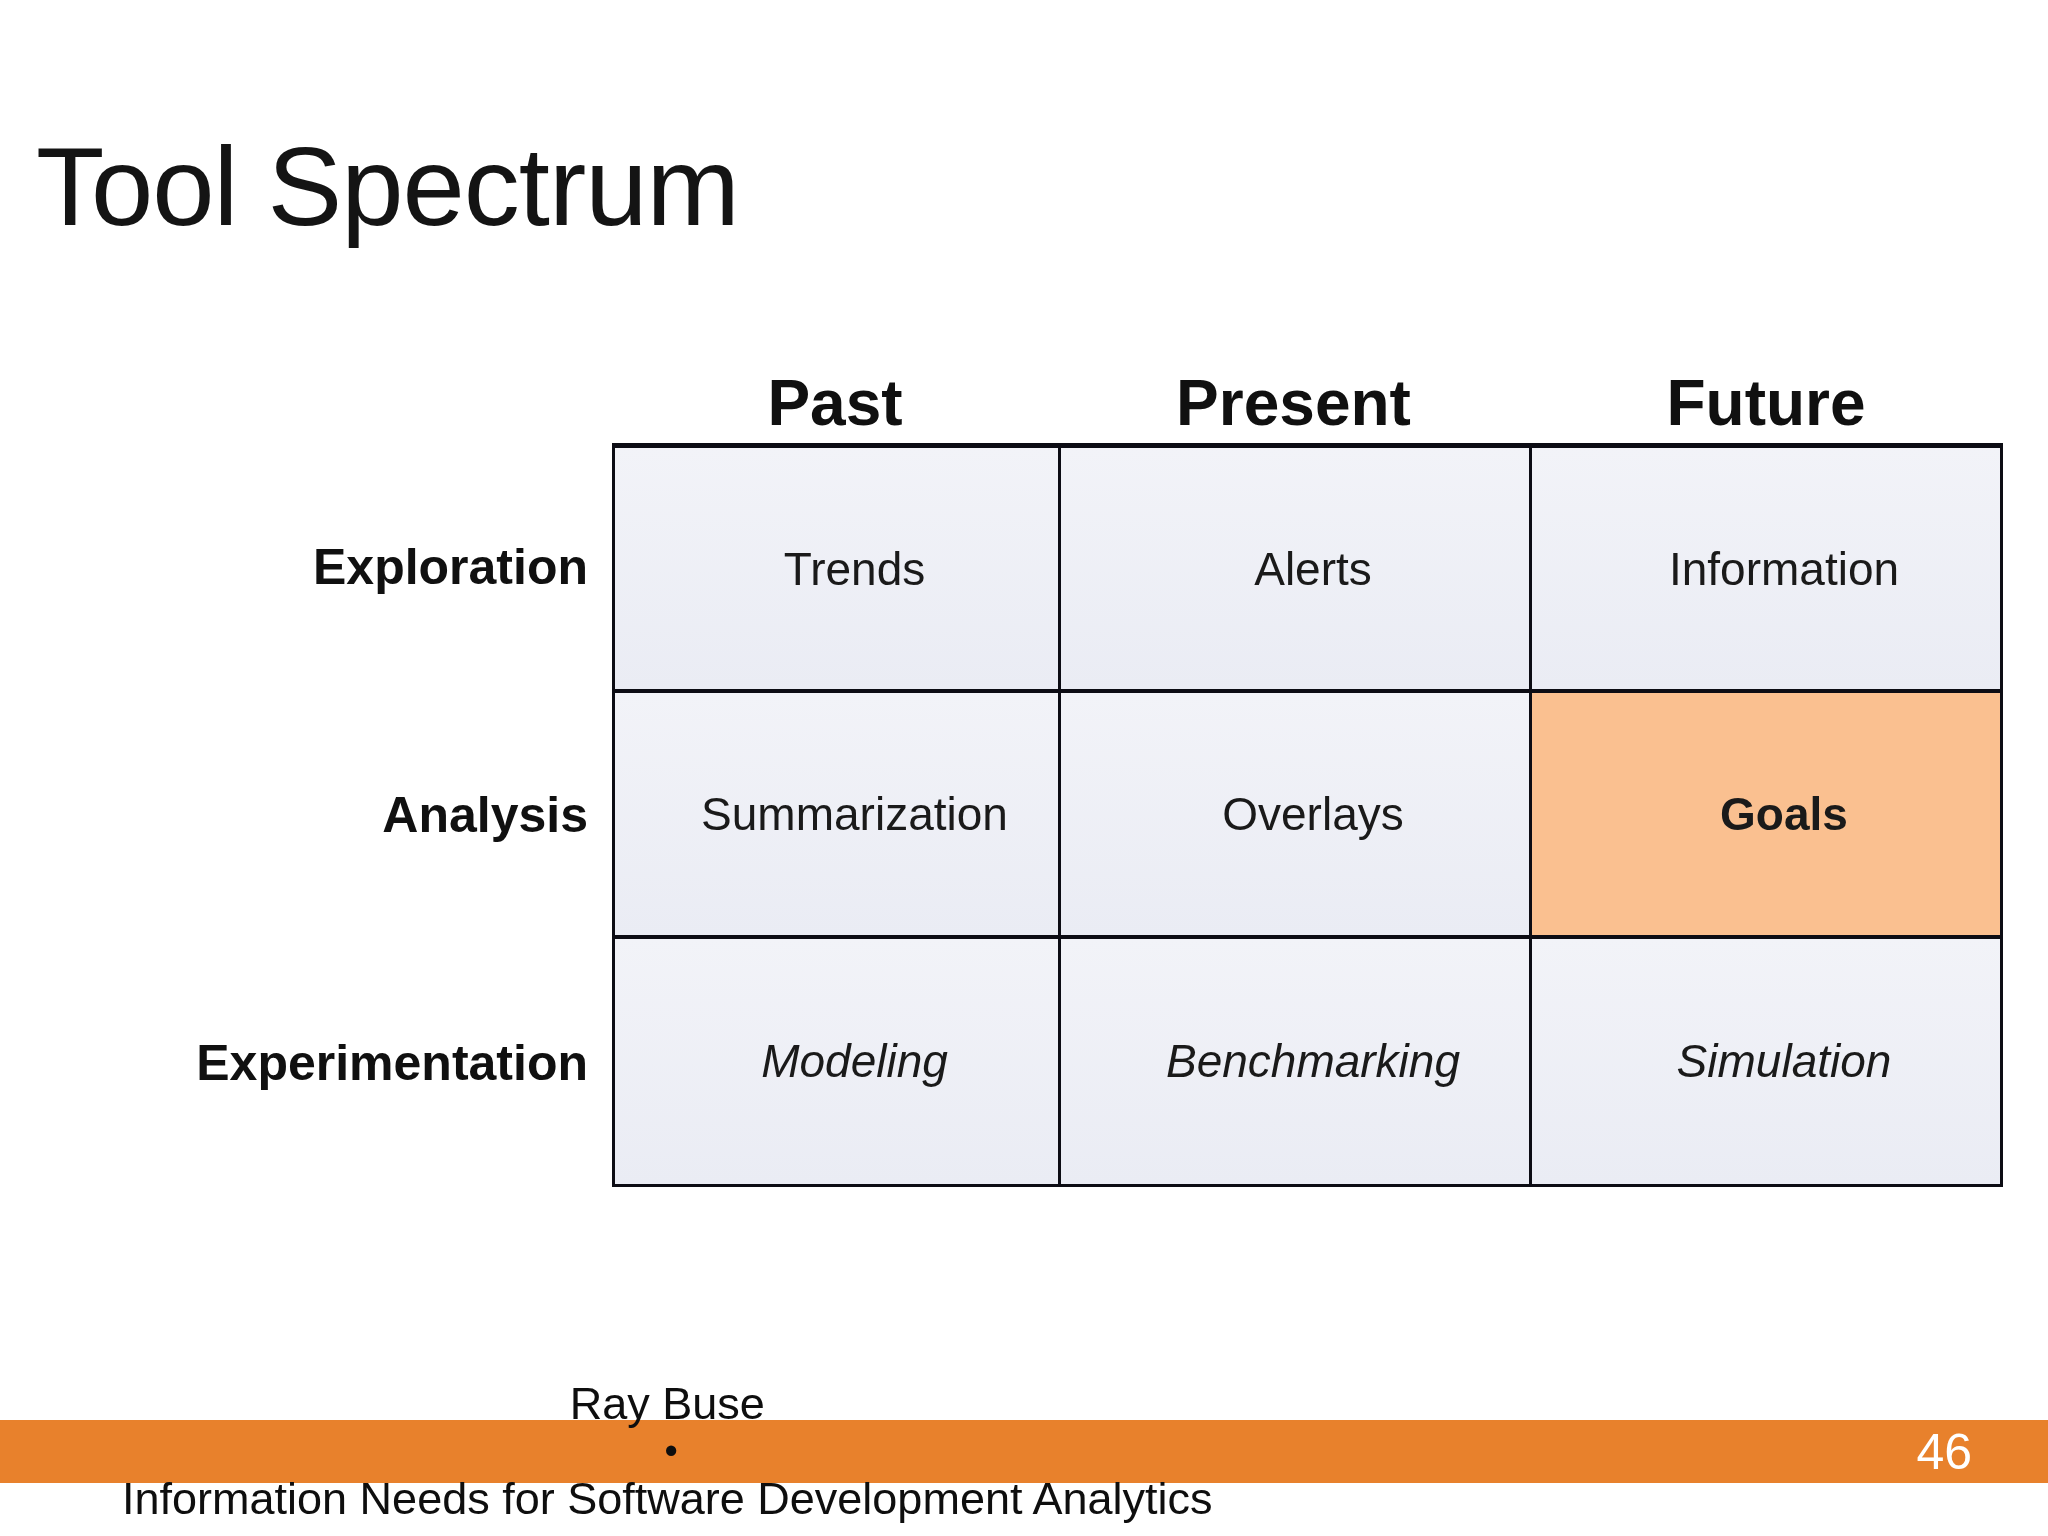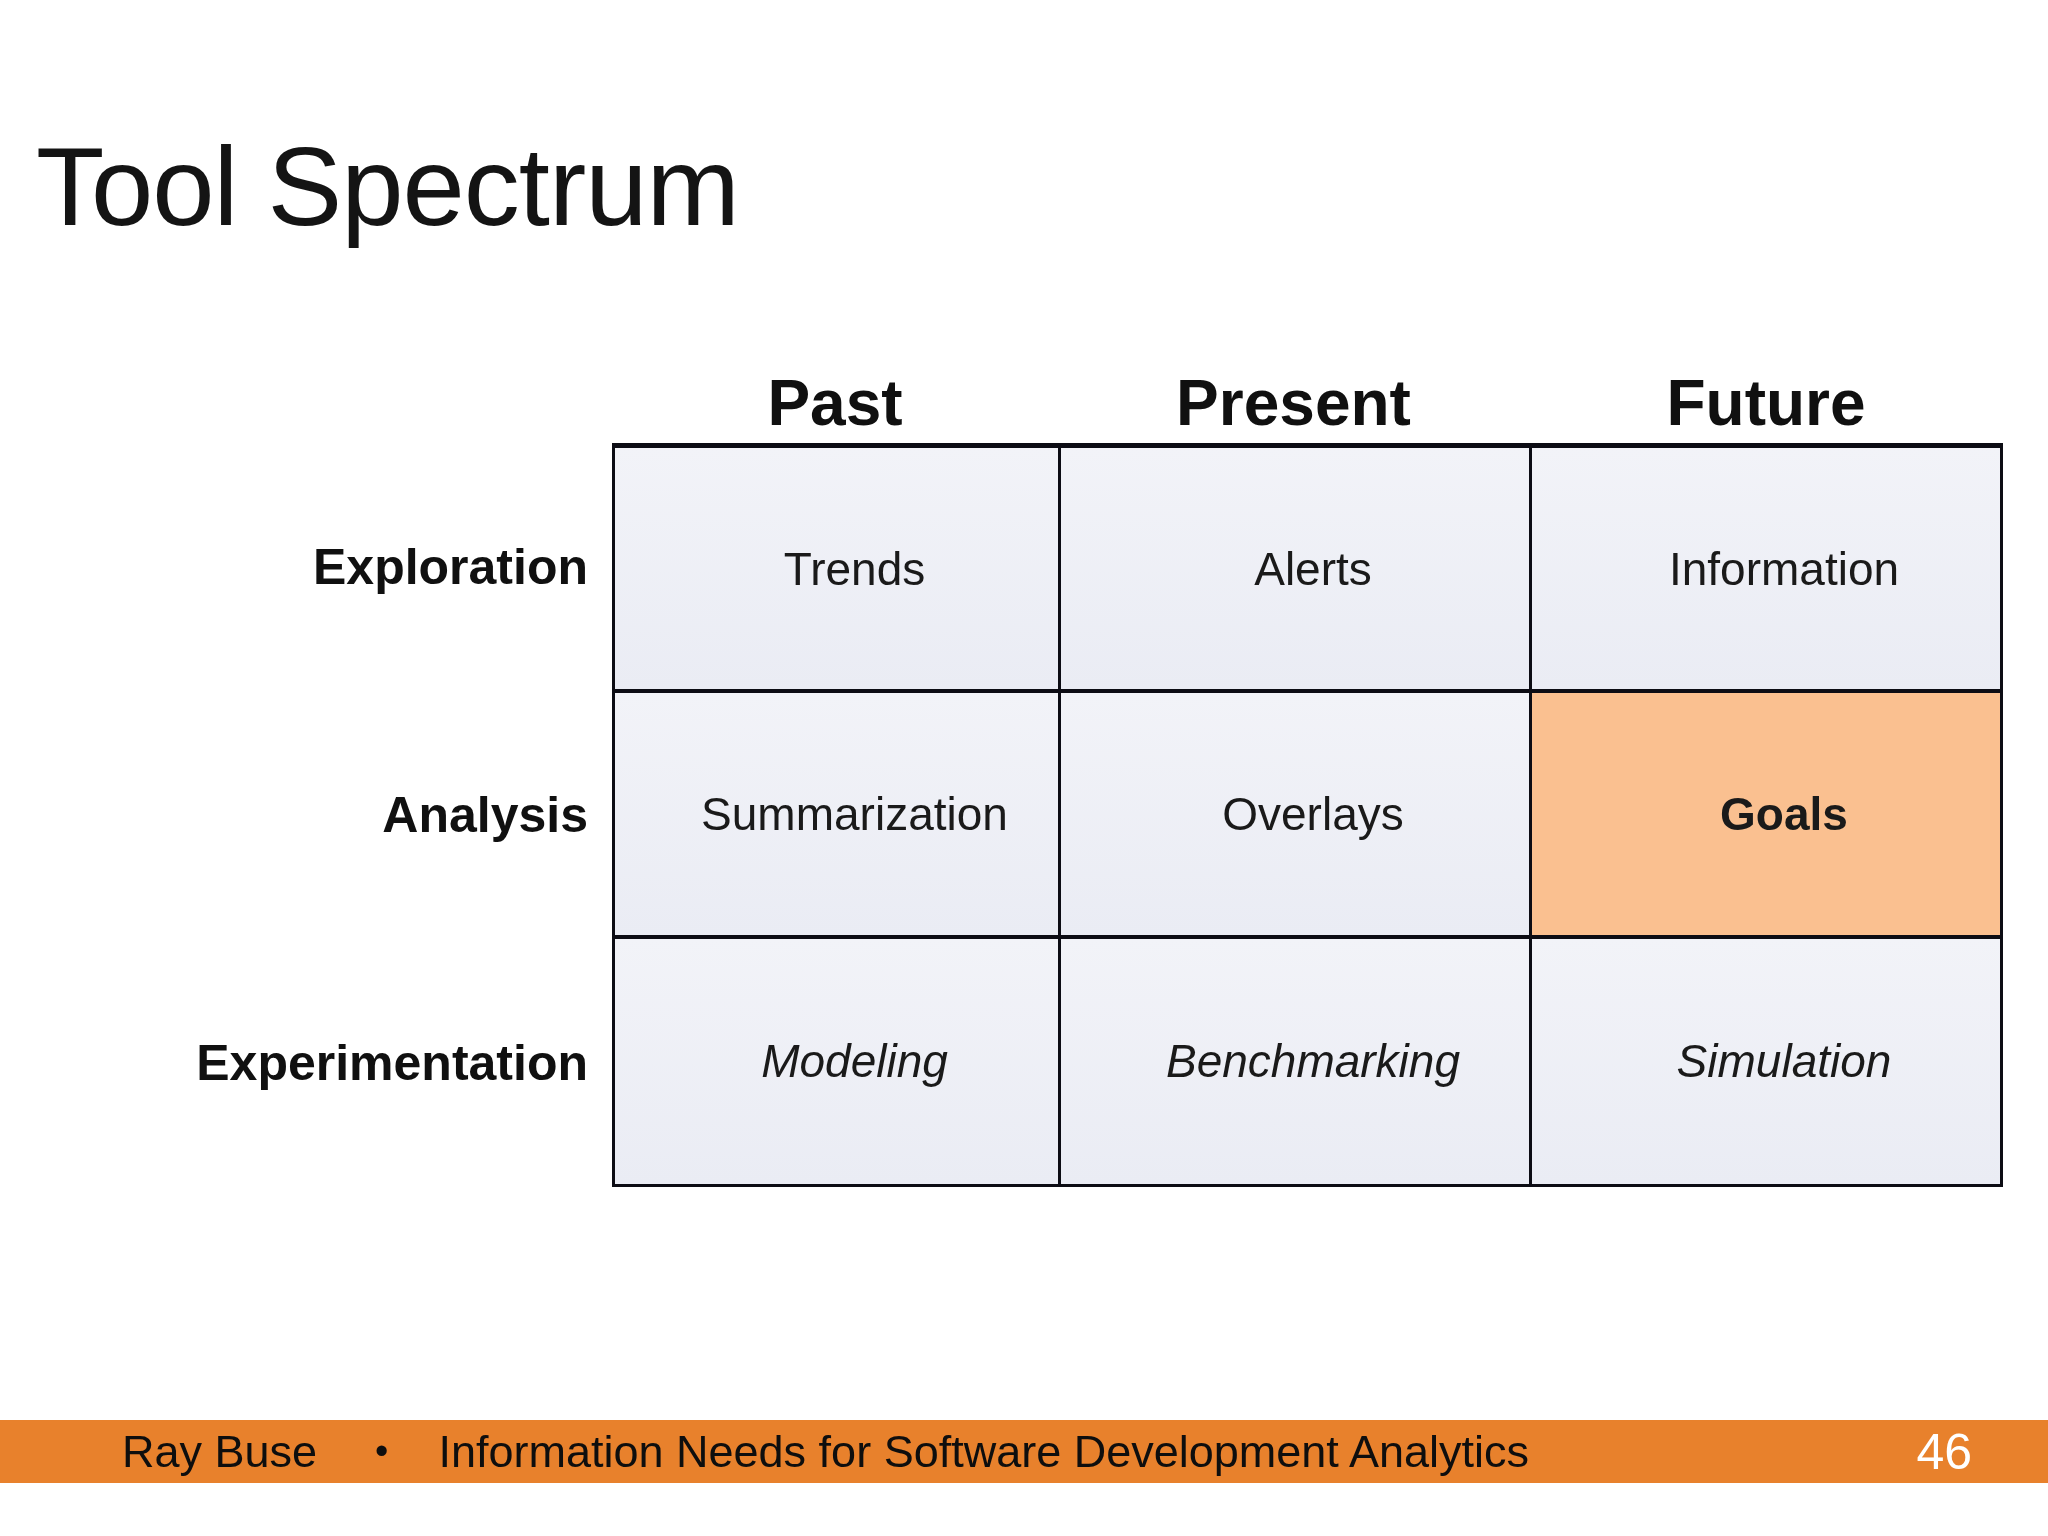--- a/index.html
+++ b/index.html
@@ -57,21 +57,21 @@
   }
   .cell:nth-child(3n){border-right:none;}
   .cell:nth-child(n+7){border-bottom:none;font-style:italic;}
   .cell.highlight{background:var(--highlight-bg);font-weight:bold;}
   .footer{
     position:absolute;left:0;top:1420px;width:100%;height:63px;
     background:var(--footer-bg);display:flex;align-items:center;
   }
   .footer-left{
     padding-left:122px;font-size:45px;color:#0e0e0e;
-    display:flex;align-items:center;white-space:nowrap;
+    display:flex;align-items:center;white-space:nowrap;flex-direction:column;
   }
   .footer-sep{margin:0 50px 0 58px;font-size:38px;}
   .page-num{
     position:absolute;right:76px;top:50%;transform:translateY(-50%);
     color:var(--page-num-color);font-size:50px;
   }
 </style>
 </head>
 <body>
 

